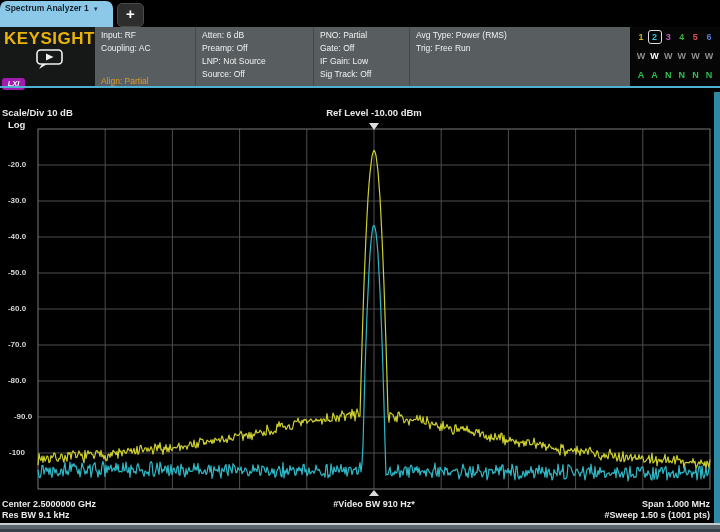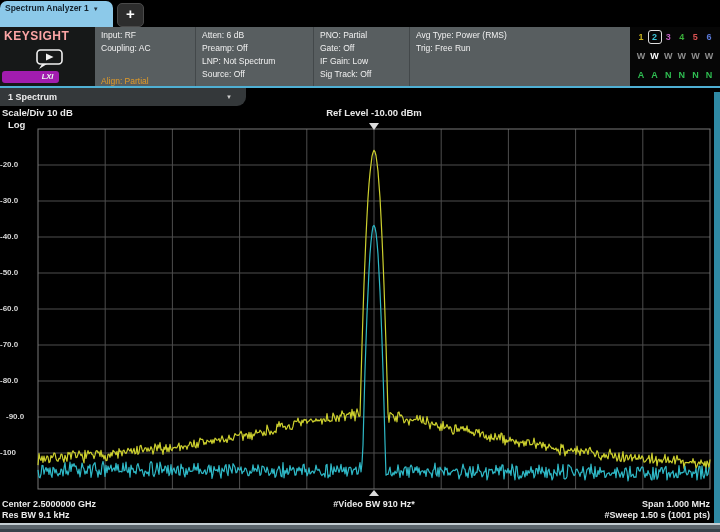--- a/index.html
+++ b/index.html
@@ -11,45 +11,45 @@
        border-radius:7px 7px 0 0;color:#14232e;padding:2px 4px 0 5px;box-sizing:border-box;cursor:pointer;}
   .tab-line1{font-size:8.5px;font-weight:bold;line-height:10px;white-space:nowrap;}
   .tab-caret{font-size:6px;margin-left:4px;color:#23343f;}
   .tab-line2{font-size:8.5px;font-weight:bold;line-height:10px;margin-top:32px;}
   .plus-btn{position:absolute;left:117px;top:3px;width:25px;height:22px;background:#2d2d2d;
             border:1px solid #4a4a4a;border-radius:5px;color:#fff;font-size:15px;font-weight:bold;
             text-align:center;line-height:20px;cursor:pointer;}
   
   .header{position:absolute;left:0;top:27px;width:720px;height:59px;background:#101212;}
   .brand-block{position:absolute;left:0;top:0;width:95px;height:59px;background:#161818;}
-  .brand-name{position:absolute;left:4px;top:2px;font-size:12px;font-weight:bold;color:#fca5a5;letter-spacing:.5px;}
+  .brand-name{position:absolute;left:4px;top:2px;font-size:17px;font-weight:bold;color:#eab308;letter-spacing:.5px;}
   .brand-icon{position:absolute;left:36px;top:22px;}
-  .lxi-badge{position:absolute;left:2px;top:44px;width:23px;height:12px;background:#a21caf;border-radius:3px;
-             color:#eafff0;font-size:7.5px;font-weight:bold;text-align:center;line-height:12px;font-style:italic;padding-left:34px;}
+  .lxi-badge{position:absolute;left:2px;top:51px;width:23px;height:12px;background:#a21caf;border-radius:3px;
+             color:#eafff0;font-size:7.5px;font-weight:bold;text-align:center;line-height:12px;font-style:italic;}
   .info-area{position:absolute;left:95px;top:0;width:535px;height:59px;background:#585e60;display:flex;}
   .info-col{box-sizing:border-box;padding:2px 0 15px 6px;cursor:pointer;}
   .info-col + .info-col{border-left:1px solid #43484a;}
   .info-line{font-size:8.5px;line-height:13px;color:#f1f1f1;white-space:nowrap;}
   .trace-panel{position:absolute;left:630px;top:0;width:90px;height:59px;background:#060606;
                display:flex;flex-direction:column;justify-content:space-between;padding:4px 5px 5px 5px;box-sizing:border-box;}
   .tp-row{display:flex;justify-content:space-between;}
   .tp-cell{width:12px;height:12px;font-size:9px;font-weight:bold;text-align:center;line-height:12px;cursor:pointer;}
   .tp-num-selected{outline:1px solid #dedede;border-radius:2px;}
   .hdr-sep{position:absolute;left:0;top:86px;width:720px;height:2px;background:#4fb0d4;}
   
   .trace-selector{position:absolute;left:0;top:88px;width:246px;height:18px;background:#34383a;
                   border-radius:0 0 9px 0;color:#ededed;font-size:9px;font-weight:bold;line-height:18px;
                   padding-left:8px;box-sizing:border-box;cursor:pointer;}
   .ts-caret{position:absolute;right:14px;top:0;font-size:6px;color:#cfcfcf;}
   
   .txt{position:absolute;color:#e9e9e9;font-weight:bold;white-space:nowrap;z-index:3;}
   .scale-label{left:2px;top:107px;font-size:9.5px;}
   .ref-label{left:38px;top:107px;width:672px;text-align:center;font-size:9.5px;}
   .log-label{left:8px;top:119px;font-size:9.5px;}
-  .ylabel{position:absolute;width:34px;text-align:left;font-size:8px;font-weight:bold;color:#d6d6d6;z-index:3;}
+  .ylabel{position:absolute;width:34px;text-align:center;font-size:8px;font-weight:bold;color:#d6d6d6;z-index:3;}
   
   .f1{top:499px;font-size:9px;}
   .f2{top:510px;font-size:9px;text-align:right;}
   .f-left{left:2px;}
   .f-center{left:38px;width:672px;text-align:center;}
   .f-right{right:10px;text-align:right;}
   
   .right-strip{position:absolute;left:714px;top:92px;width:6px;height:432px;background:#2f89a4;}
   .bottom-strip{position:absolute;left:0;top:523px;width:720px;height:9px;
                 background:linear-gradient(#c3ccd1 0 2px,#5b656c 2px 6px,#39424a 6px 9px);}
@@ -82,21 +82,21 @@
     </div>
     <div class="info-area" id="info-columns">
         <div class="info-col" style="width: 100px;">
           <div class="info-line">Input: RF</div>
           <div class="info-line">Coupling: AC</div>
           <div class="info-line" style="color: rgb(227, 155, 40); margin-top: 20px;">Align: Partial</div>
         </div>
         <div class="info-col" style="width: 118px;">
           <div class="info-line">Atten: 6 dB</div>
           <div class="info-line">Preamp: Off</div>
-          <div class="info-line">LNP: Not Spectrum</div>
+          <div class="info-line">LNP: Not Source</div>
           <div class="info-line">Source: Off</div>
         </div>
         <div class="info-col" style="width: 96px;">
           <div class="info-line">PNO: Partial</div>
           <div class="info-line">Gate: Off</div>
           <div class="info-line">IF Gain: Low</div>
           <div class="info-line">Sig Track: Off</div>
         </div>
         <div class="info-col" style="width: 116px;">
           <div class="info-line">Avg Type: Power (RMS)</div>
@@ -125,24 +125,20 @@
           <div class="tp-cell" style="color: rgb(47, 191, 82);">A</div>
           <div class="tp-cell" style="color: rgb(47, 191, 82);">N</div>
           <div class="tp-cell" style="color: rgb(47, 191, 82);">N</div>
           <div class="tp-cell" style="color: rgb(47, 191, 82);">N</div>
           <div class="tp-cell" style="color: rgb(47, 191, 82);">N</div>
         </div>
       </div>
   </div>
   <div class="hdr-sep"></div>
 
-  <div class="trace-selector">
-    <span>1 Spectrum</span>
-    <span class="ts-caret">▼</span>
-  </div>
 
   <div class="txt scale-label">Scale/Div 10 dB</div>
   <div class="txt ref-label">Ref Level -10.00 dBm</div>
   <div class="txt log-label">Log</div>
   <div id="y-labels">
       <div class="ylabel" style="left: 0px; top: 160px;">-20.0</div>
       <div class="ylabel" style="left: 0px; top: 196px;">-30.0</div>
       <div class="ylabel" style="left: 0px; top: 232px;">-40.0</div>
       <div class="ylabel" style="left: 0px; top: 268px;">-50.0</div>
       <div class="ylabel" style="left: 0px; top: 304px;">-60.0</div>

